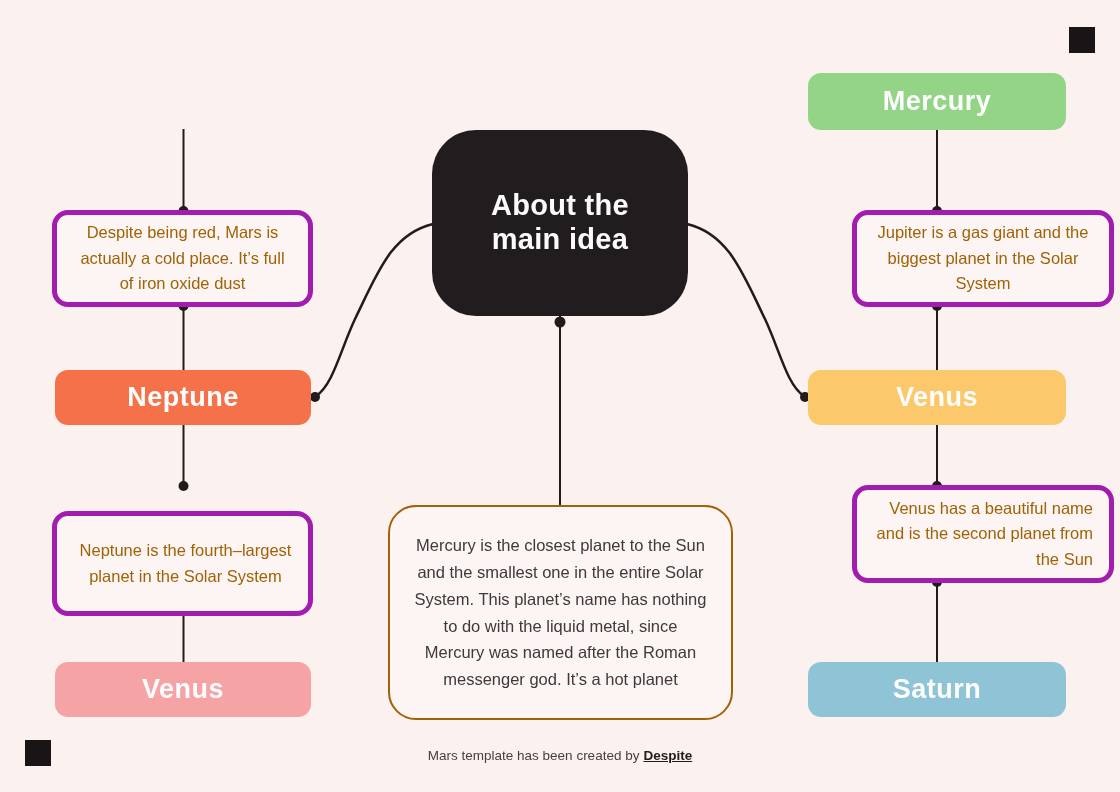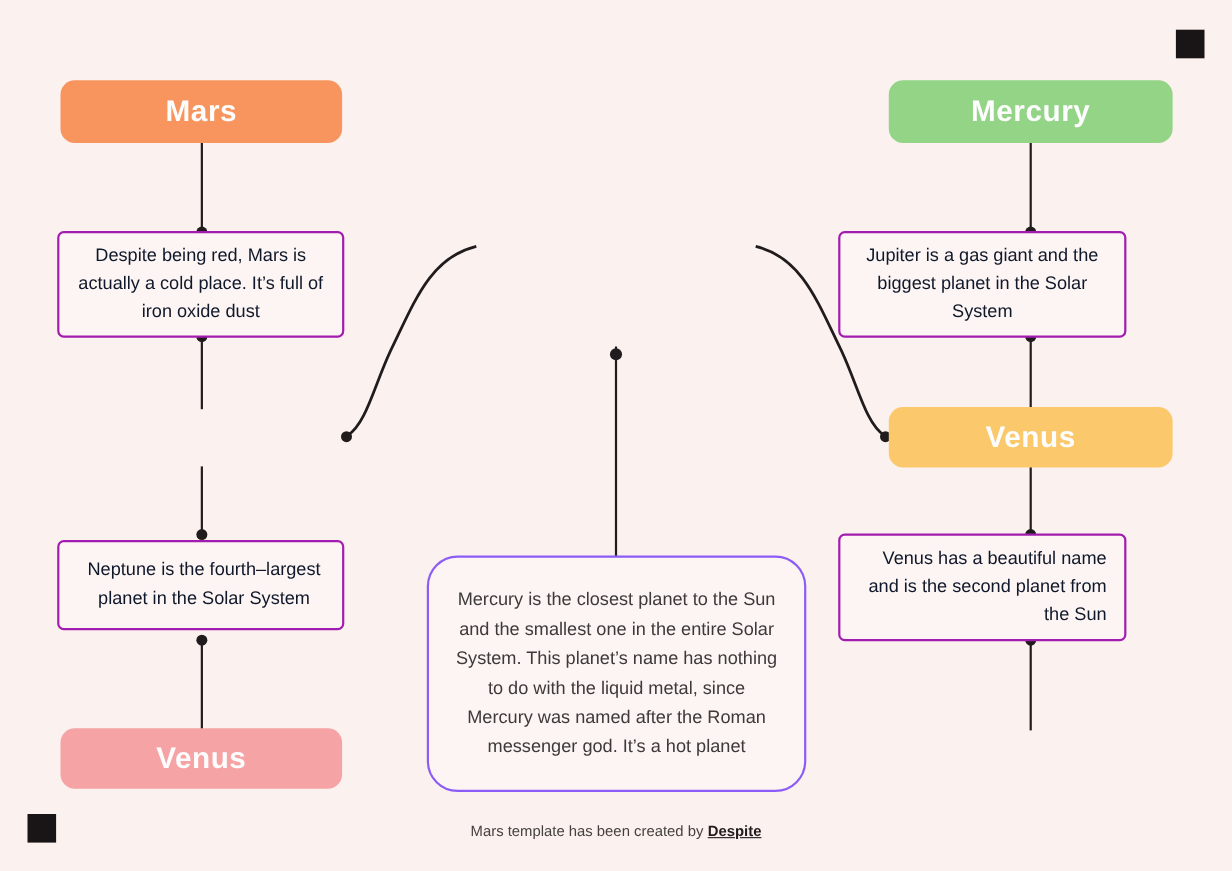--- a/index.html
+++ b/index.html
@@ -31,51 +31,51 @@
     color:#FDFDFD;
     font-size:27px;font-weight:bold;letter-spacing:.5px;
     cursor:default;
   }
   .pill.col-left{left:55px;width:256px;}
   .pill.col-right{left:808px;width:258px;}
 
   .note{
     position:absolute;
     background:#FCF5F3;
-    border:2px solid #a21caf;
-    border-radius:6px;
+    border:5px solid #a21caf;
+    border-radius:16px;
     display:flex;align-items:center;justify-content:center;
     text-align:center;
-    color:#0f172a;
+    color:#a16207;
     font-size:16.5px;line-height:1.55;
     padding:10px 16px;
     box-sizing:border-box;
   }
   .note.col-left{left:52px;width:261px;}
-  .note.col-right{left:762px;width:262px;}
+  .note.col-right{left:852px;width:262px;}
 
   .center-box{
     position:absolute;
     left:432px;top:130px;width:256px;height:186px;
     background:#211D1E;
     border-radius:44px;
     display:flex;align-items:center;justify-content:center;
     text-align:center;
   }
   .center-title{
     color:#FCFBFA;
     font-size:29px;font-weight:bold;line-height:1.17;
     white-space:pre-line;
     letter-spacing:.3px;
   }
   .center-note{
     position:absolute;
     left:388px;top:505px;width:345px;height:215px;
     background:#FCF5F3;
-    border:2px solid #8b5cf6;
+    border:2px solid #a16207;
     border-radius:28px;
     display:flex;align-items:center;justify-content:center;
     text-align:center;
     color:#3D3A39;
     font-size:16.5px;line-height:1.62;
     padding:10px 22px;
     box-sizing:border-box;
   }
   .footer{
     position:absolute;
@@ -122,39 +122,44 @@
       <circle cx="937" cy="582" r="5"></circle>
       <circle cx="560" cy="322" r="5.5"></circle>
       <circle cx="315" cy="397" r="5"></circle>
       <circle cx="805" cy="397" r="5"></circle>
     </g>
   </svg>
 
   <div class="corner-square tr"></div>
   <div class="corner-square bl"></div>
 
+  <div class="center-box" style="background-color: rgb(33, 29, 30);">
+    <div class="center-title">About the
+main idea</div>
+  </div>
   <div class="center-note">
     <span>Mercury is the closest planet to the Sun and the smallest one in the entire Solar System. This planet’s name has nothing to do with the liquid metal, since Mercury was named after the Roman messenger god. It’s a hot planet</span>
   </div>
 
-  <div class="pill col-left" style="top: 73px; height: 57px; background-color: rgb(248, 149, 95);">Mars</div>
   <div class="note col-left" style="top:210px;height:97px;">
     <span>Despite being red, Mars is actually a cold place. It’s full of iron oxide dust</span>
   </div>
-  <div class="note col-left" style="top:491px;height:82px;padding-left:22px;">
+  <div class="pill col-left" style="top: 370px; height: 55px; background-color: rgb(244, 113, 74);">Neptune</div>
+  <div class="note col-left" style="top:511px;height:105px;padding-left:22px;">
     <span>Neptune is the fourth–largest planet in the Solar System</span>
   </div>
   <div class="pill col-left" style="top: 662px; height: 55px; background-color: rgb(245, 163, 164);">Venus</div>
 
   <div class="pill col-right" style="top: 73px; height: 57px; background-color: rgb(147, 212, 135);">Mercury</div>
   <div class="note col-right" style="top:210px;height:97px;">
     <span>Jupiter is a gas giant and the biggest planet in the Solar System</span>
   </div>
   <div class="pill col-right" style="top: 370px; height: 55px; background-color: rgb(251, 201, 108);">Venus</div>
   <div class="note col-right" style="top:485px;height:98px;text-align:right;">
     <span>Venus has a beautiful name and is the second planet from the Sun</span>
   </div>
+  <div class="pill col-right" style="top: 662px; height: 55px; background-color: rgb(143, 195, 214);">Saturn</div>
 
   <div class="footer">
     <span>Mars template has been created by</span><span class="brand">Despite</span>
   </div>
 
 </div>
 
 </body></html>

